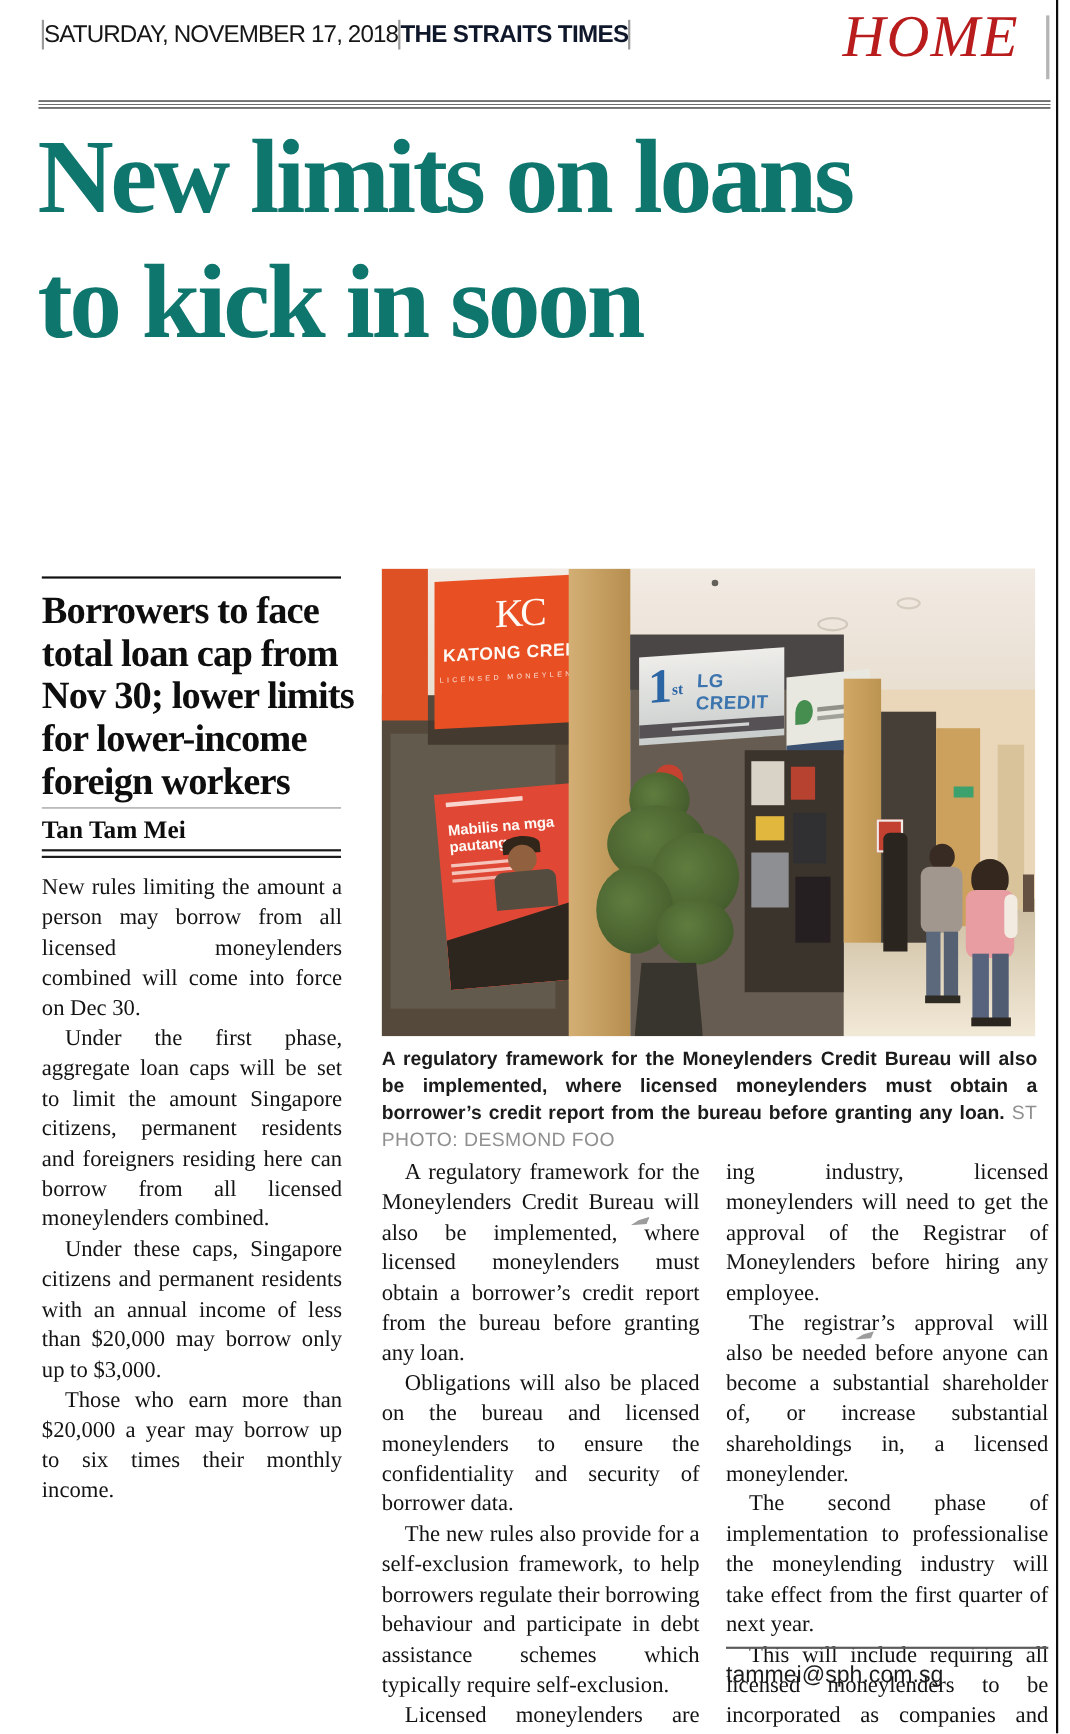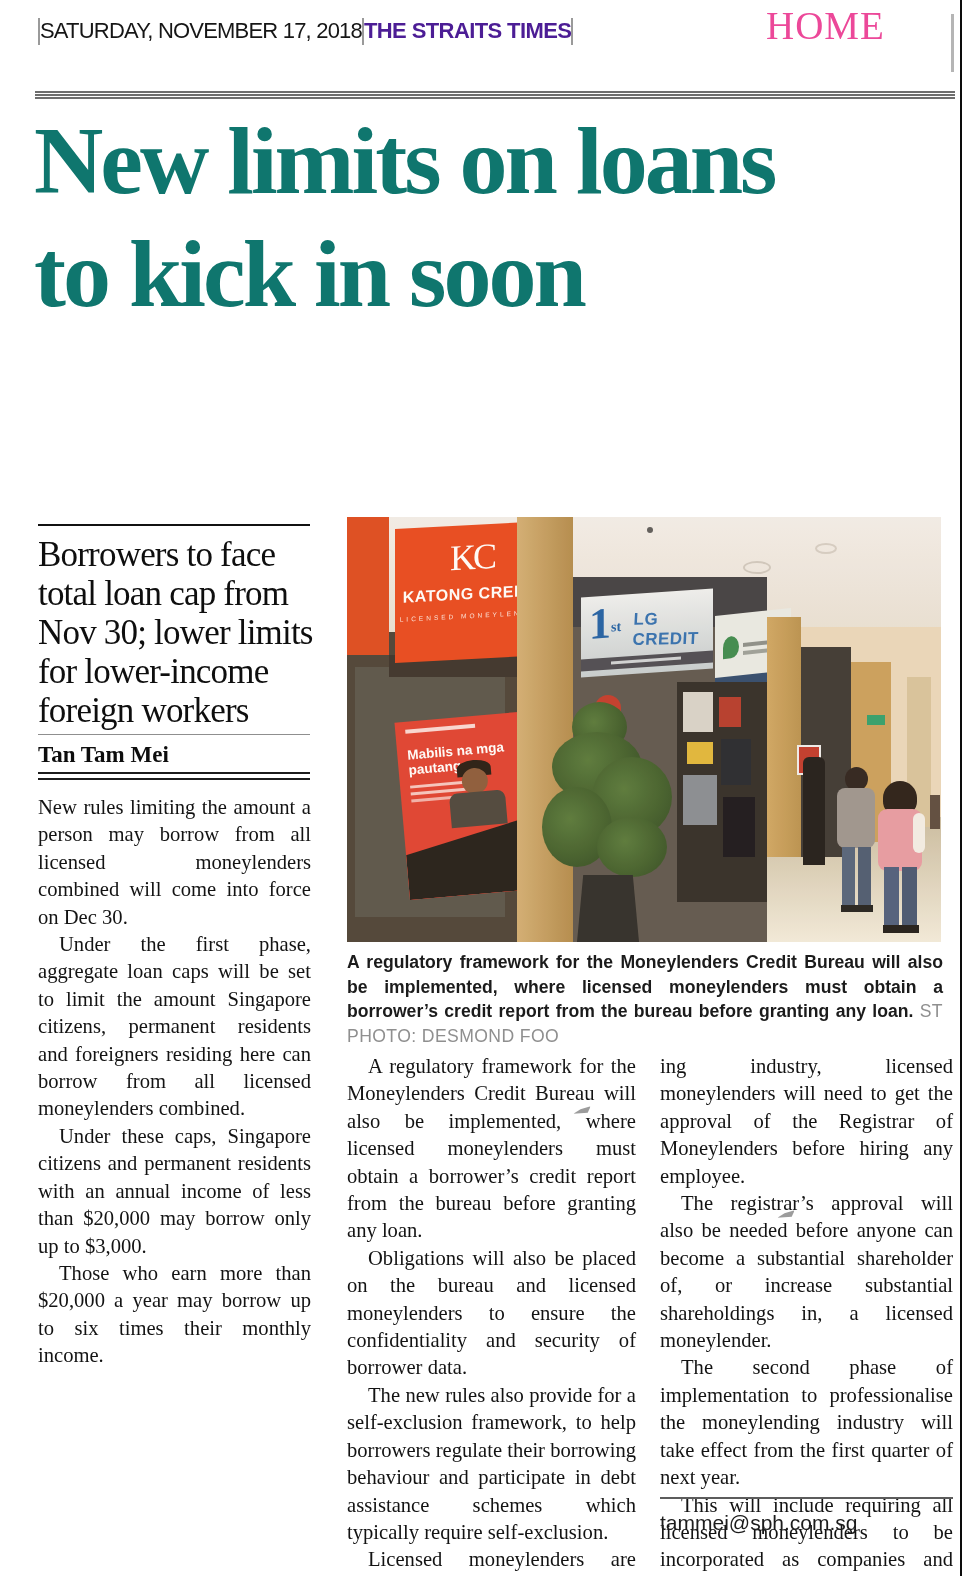--- a/index.html
+++ b/index.html
@@ -7,34 +7,34 @@
     width:973px;height:1576px;position:relative;background:#ffffff;
     font-family:"Liberation Serif",serif;color:#141414;overflow:hidden;
   }
   .abs{position:absolute;}
 
   
   .masthead{left:38px;top:18px;display:flex;
     font-family:"Liberation Sans",sans-serif;}
   .mast-bar{width:2px;height:27px;background:#9a9a9a;}
   .mast-date{font-size:22px;letter-spacing:-0.8px;color:#161616;white-space:nowrap;}
-  .mast-pub{font-size:22px;font-weight:700;letter-spacing:-0.6px;color:#4c1d95;white-space:nowrap;}
+  .mast-pub{font-size:22px;font-weight:700;letter-spacing:-0.6px;color:#0f172a;white-space:nowrap;}
   .home-title{left:766px;top:6px;font-family:"Liberation Serif",serif;
-    font-size:39px;color:#ec4899;letter-spacing:1px;line-height:1;}
+    font-size:54px;color:#b91c1c;letter-spacing:1px;line-height:1;font-style:italic;}
   .home-bar{left:951px;top:14px;width:3px;height:58px;background:#b5b5b5;}
   .mast-rule{left:35px;top:91px;width:920px;height:8px;
     background:repeating-linear-gradient(to bottom,#6e6e6e 0 1.6px,#ffffff 1.6px 3.2px);}
   .page-edge{left:960px;top:0;width:2px;height:1576px;background:#0c0c0c;}
 
   
   .headline{left:34px;top:104px;font-size:96px;line-height:113px;font-weight:700;
     letter-spacing:-3px;color:#0f766e;}
   .standfirst-rule{left:38px;top:524px;width:272px;height:2px;background:#111;}
   .standfirst{left:38px;top:535px;width:300px;font-size:35px;line-height:39px;
-    font-weight:400;letter-spacing:-0.8px;color:#0e0e0e;}
+    font-weight:700;letter-spacing:-0.8px;color:#0e0e0e;}
   .byline-rule-top{left:38px;top:734px;width:272px;height:1px;background:#8f8f8f;}
   .byline{left:38px;top:742px;font-size:23px;font-weight:700;color:#0d0d0d;}
   .byline-rule-bottom{left:38px;top:772px;width:272px;height:4px;
     border-top:2px solid #1c1c1c;border-bottom:2px solid #1c1c1c;}
 
   
   .bodycol{font-size:20.6px;line-height:27.4px;text-align:justify;color:#131313;}
   .bodycol p{margin:0;text-indent:21px;}
   .bodycol p.noindent{text-indent:0;}
   .col1{left:38px;top:794px;width:273px;}

